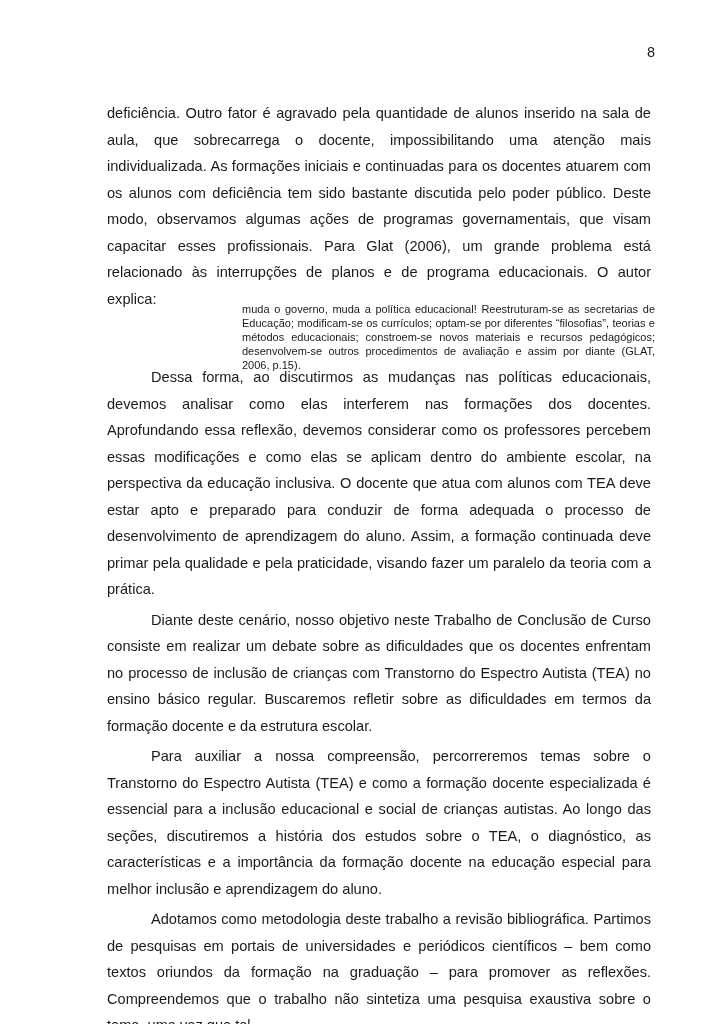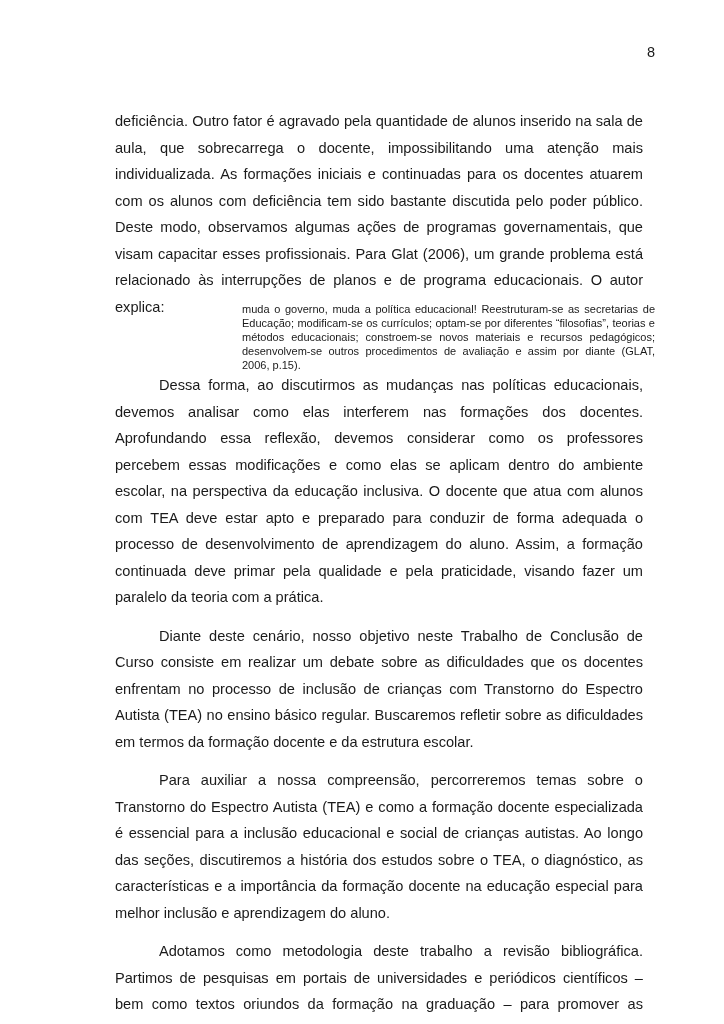--- a/index.html
+++ b/index.html
@@ -1,20 +1,20 @@
 <!DOCTYPE html>
 <html><head>
 <meta charset="utf-8">
 <style>
   html, body { margin: 0; padding: 0; background: #ffffff; }
   body { width: 724px; height: 1024px; position: relative; overflow: hidden; }
   .page { position: absolute; left: 0; top: 0; width: 724px; height: 1024px; background: #fff; color: #1a1a1a; font-family: "Liberation Sans", sans-serif; }
   .page-number { position: absolute; top: 44px; right: 69px; font-size: 14.5px; }
   .body-text { position: absolute; left: 103px; width: 552px; font-size: 14.6px; line-height: 26.5px; text-align: justify; }
-  .body-text p { margin: 12px; }
+  .body-text p { margin: 4px; }
   .indent { text-indent: 44px; }
   #block1 { top: 96px; }
   .quote { position: absolute; left: 242px; width: 413px; top: 302px; font-size: 11px; line-height: 14px; text-align: justify; }
   #block2 { top: 360px; }
 </style>
 </head>
 <body>
 
 <div class="page">
   <div class="page-number">8</div>

